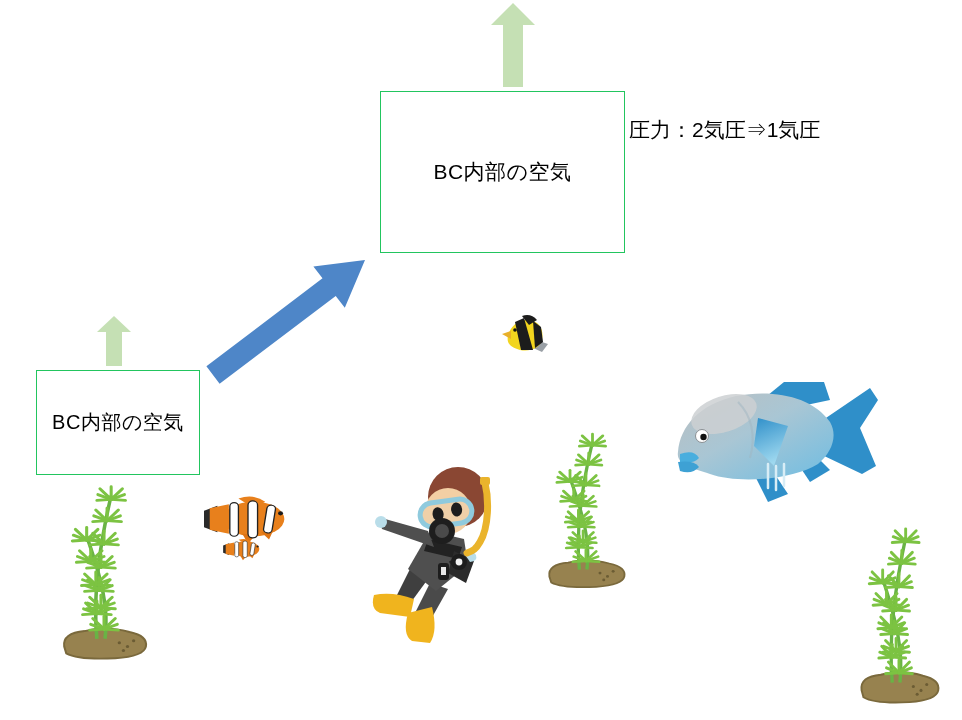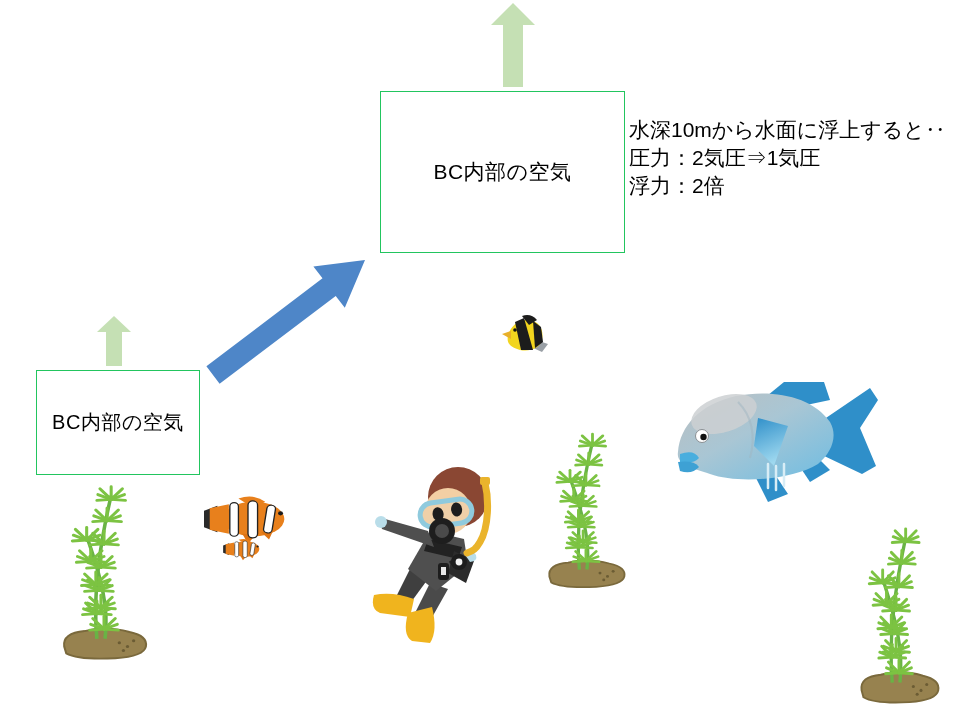--- a/index.html
+++ b/index.html
@@ -83,23 +83,21 @@
 
   <svg class="abs" style="left:491px;top:3px" width="44" height="84" viewBox="0 0 44 84">
     <polygon points="22,0 44,22 32,22 32,84 12,84 12,22 0,22" fill="#c5e0b4"></polygon>
   </svg>
 
   <div class="box box-top">
     <span>BC内部の空気</span>
   </div>
 
   <div class="note">
-    <div>水深10mから水面に浮上すると‥</div>
     <div>圧力：2気圧⇒1気圧</div>
-    <div>浮力：2倍</div>
   </div>
 
   <svg class="abs" style="left:97px;top:316px" width="34" height="50" viewBox="0 0 34 50">
     <polygon points="17,0 34,16 25,16 25,50 9,50 9,16 0,16" fill="#c5e0b4"></polygon>
   </svg>
 
   <div class="box box-left">
     <span>BC内部の空気</span>
   </div>
 

